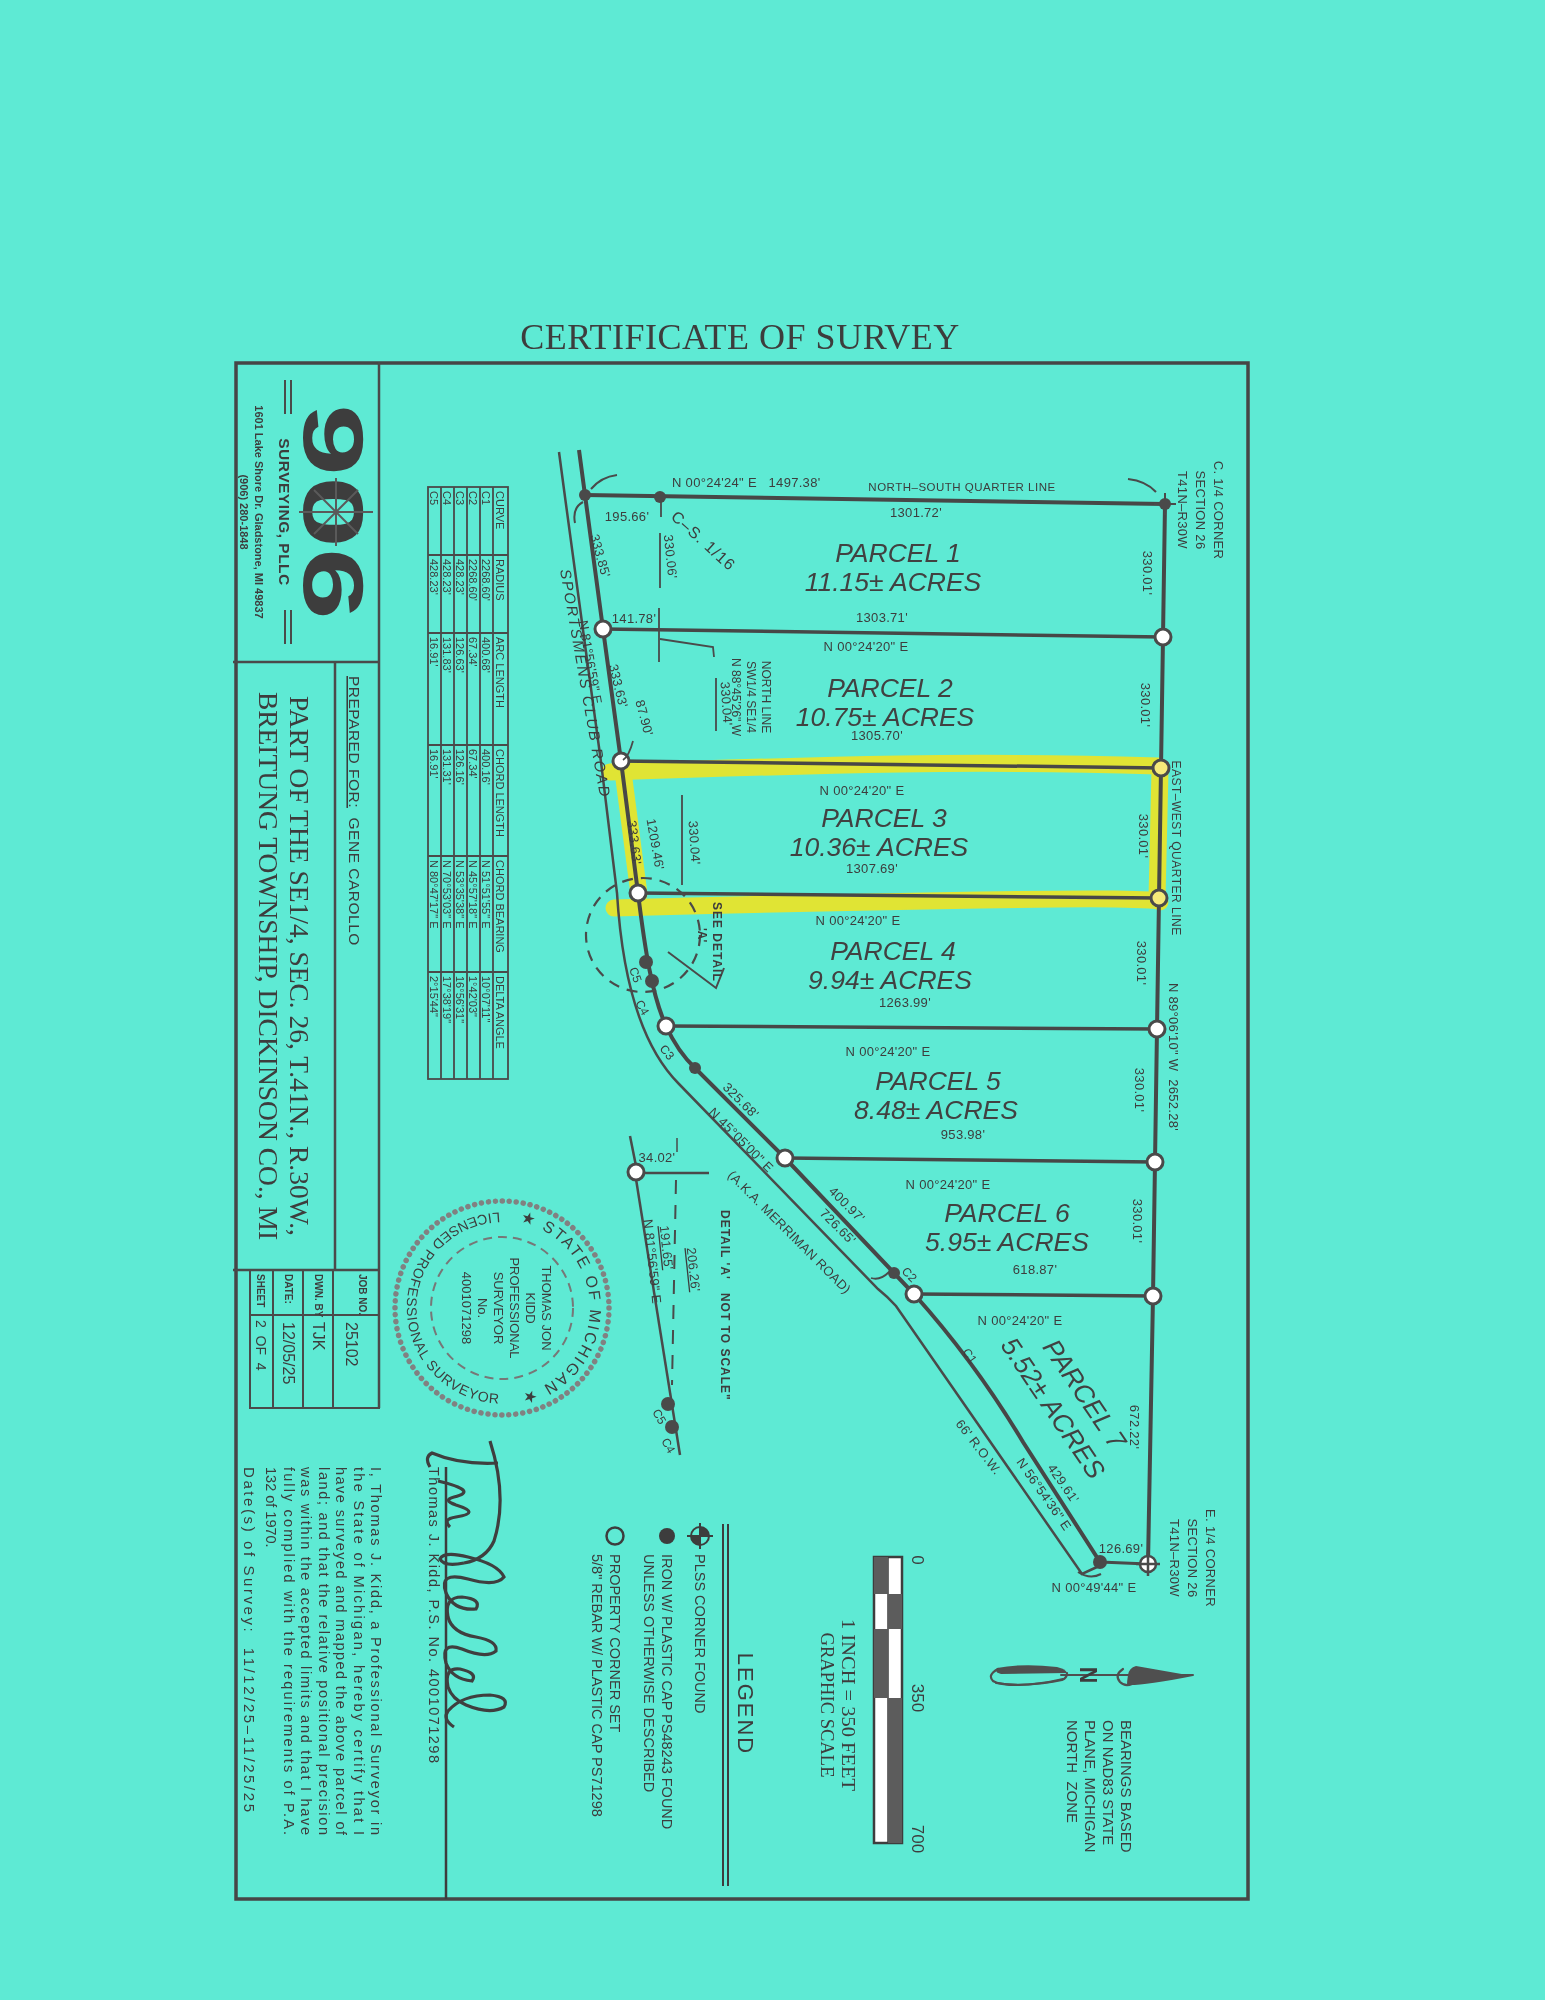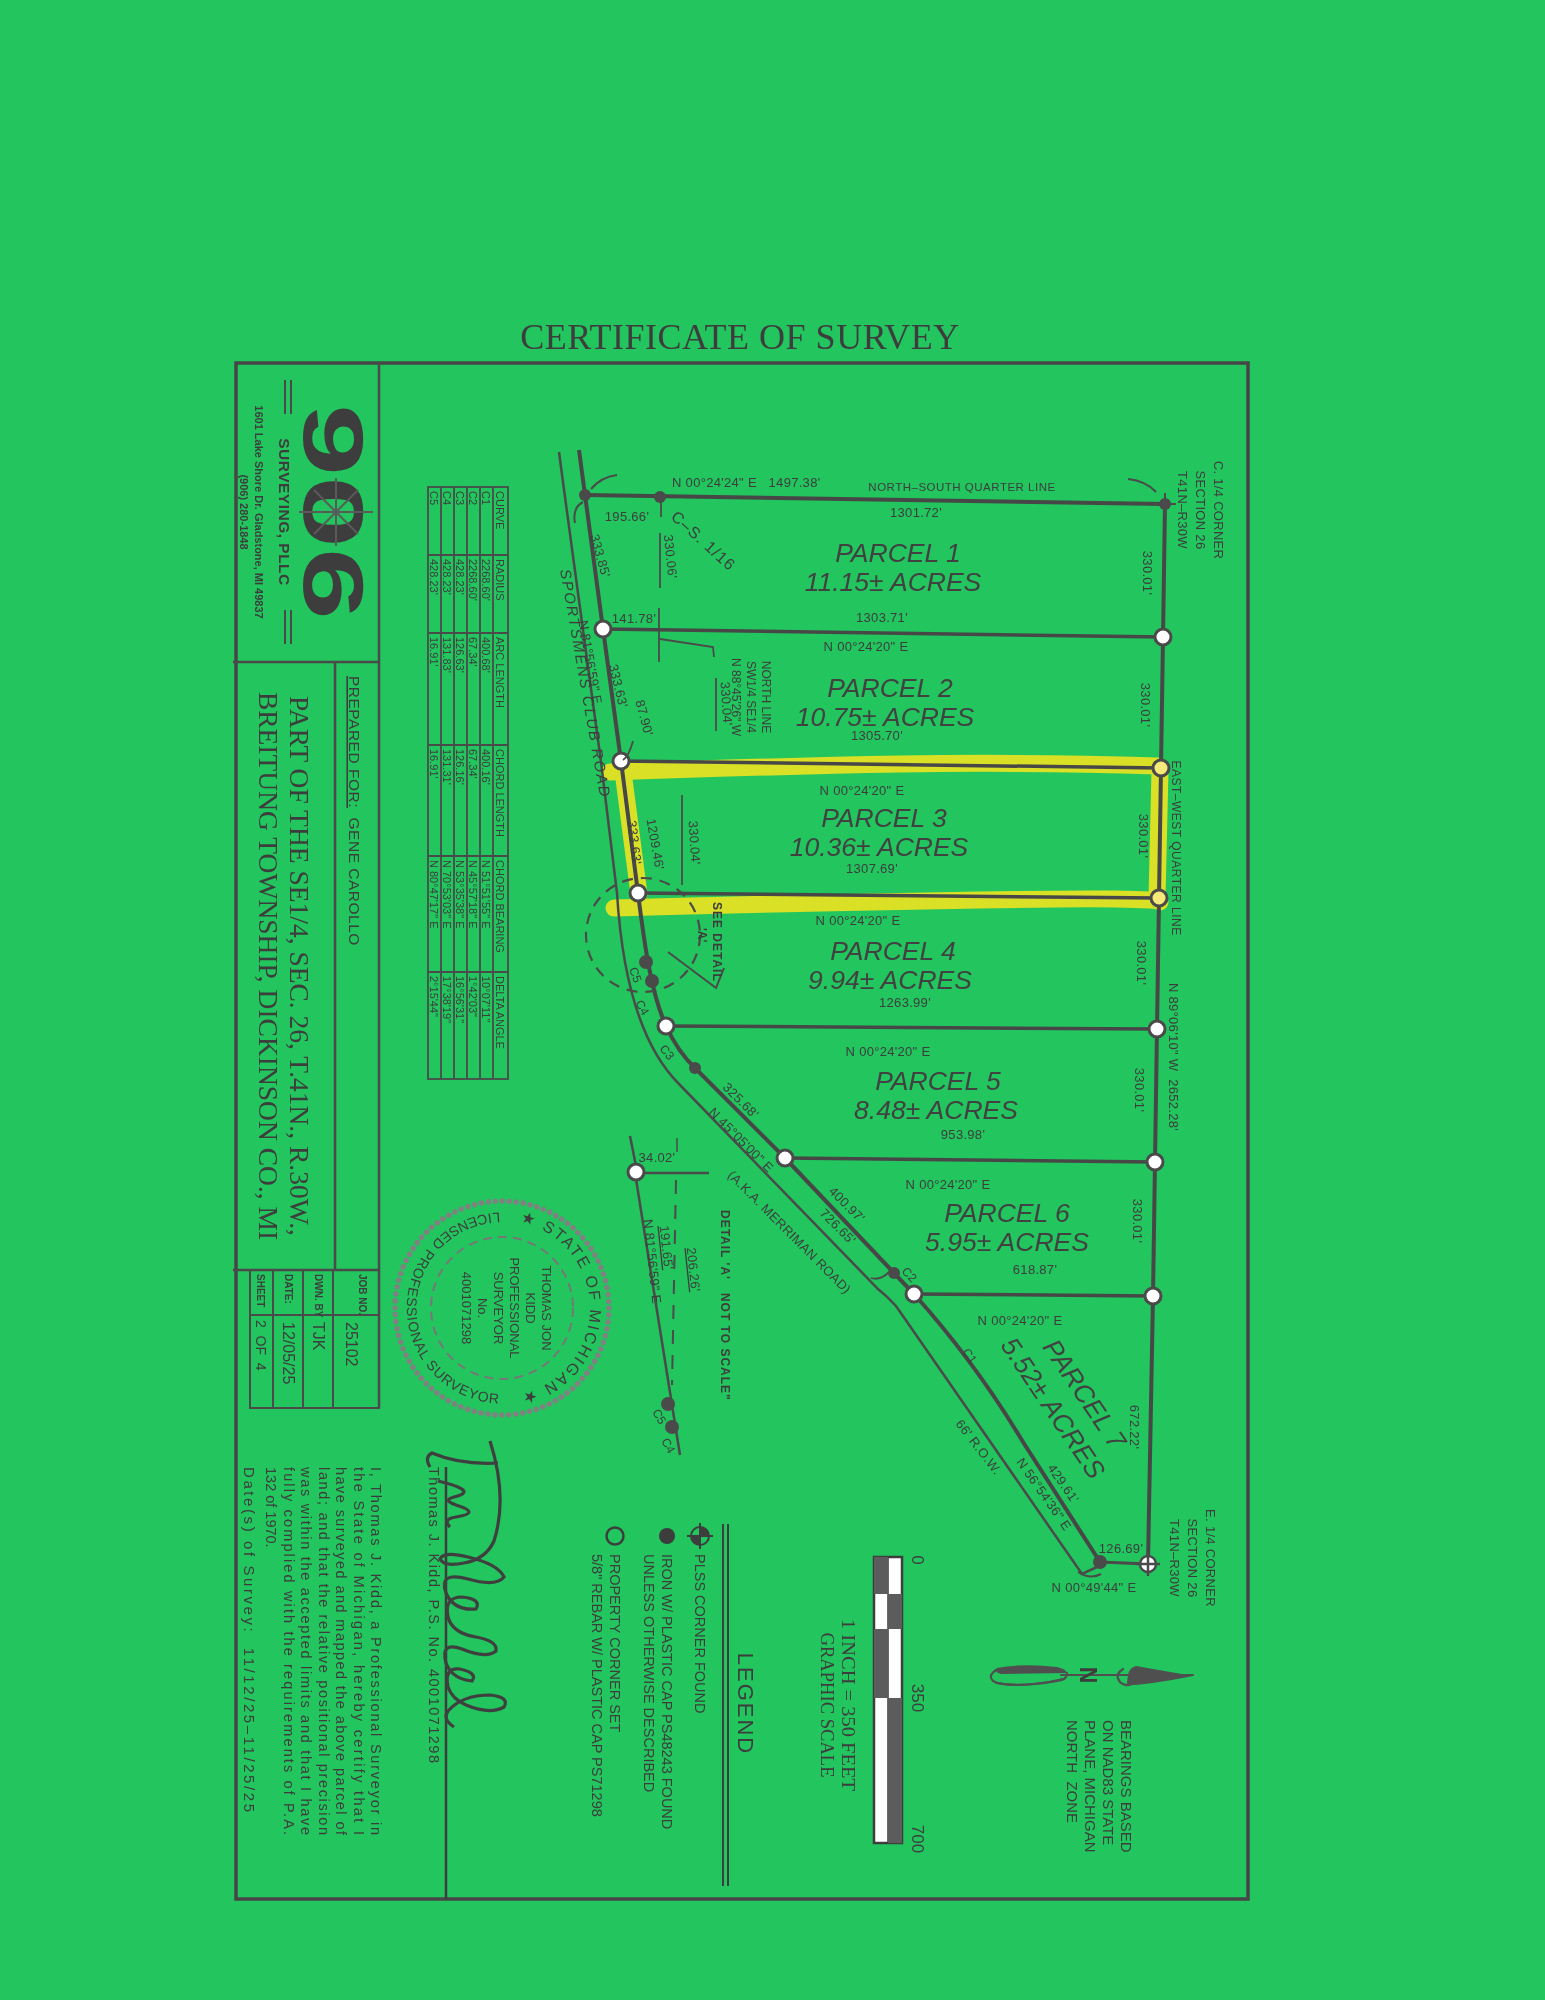--- a/index.html
+++ b/index.html
@@ -1,16 +1,16 @@
 <!DOCTYPE html>
 <html><head>
 <meta charset="utf-8">
 <style>
   html,body{margin:0;padding:0;background:#ffffff;}
-  #page{width:1545px;height:2000px;position:relative;background:#22c55e;overflow:hidden;}
+  #page{width:1545px;height:2000px;position:relative;background:#5eead4;overflow:hidden;}
   svg{position:absolute;top:0;left:0;}
   text{font-family:"Liberation Sans",sans-serif;fill:#3d3d3d;}
   .ser{font-family:"Liberation Serif",serif;}
   .lbl{font-size:13px;letter-spacing:0.3px;}
   .dim{font-size:13px;letter-spacing:0.3px;}
   .parcel{font-size:26.5px;font-style:italic;letter-spacing:0px;fill:#414141;}
   .small{font-size:12px;}
 </style>
 </head>
 <body>

